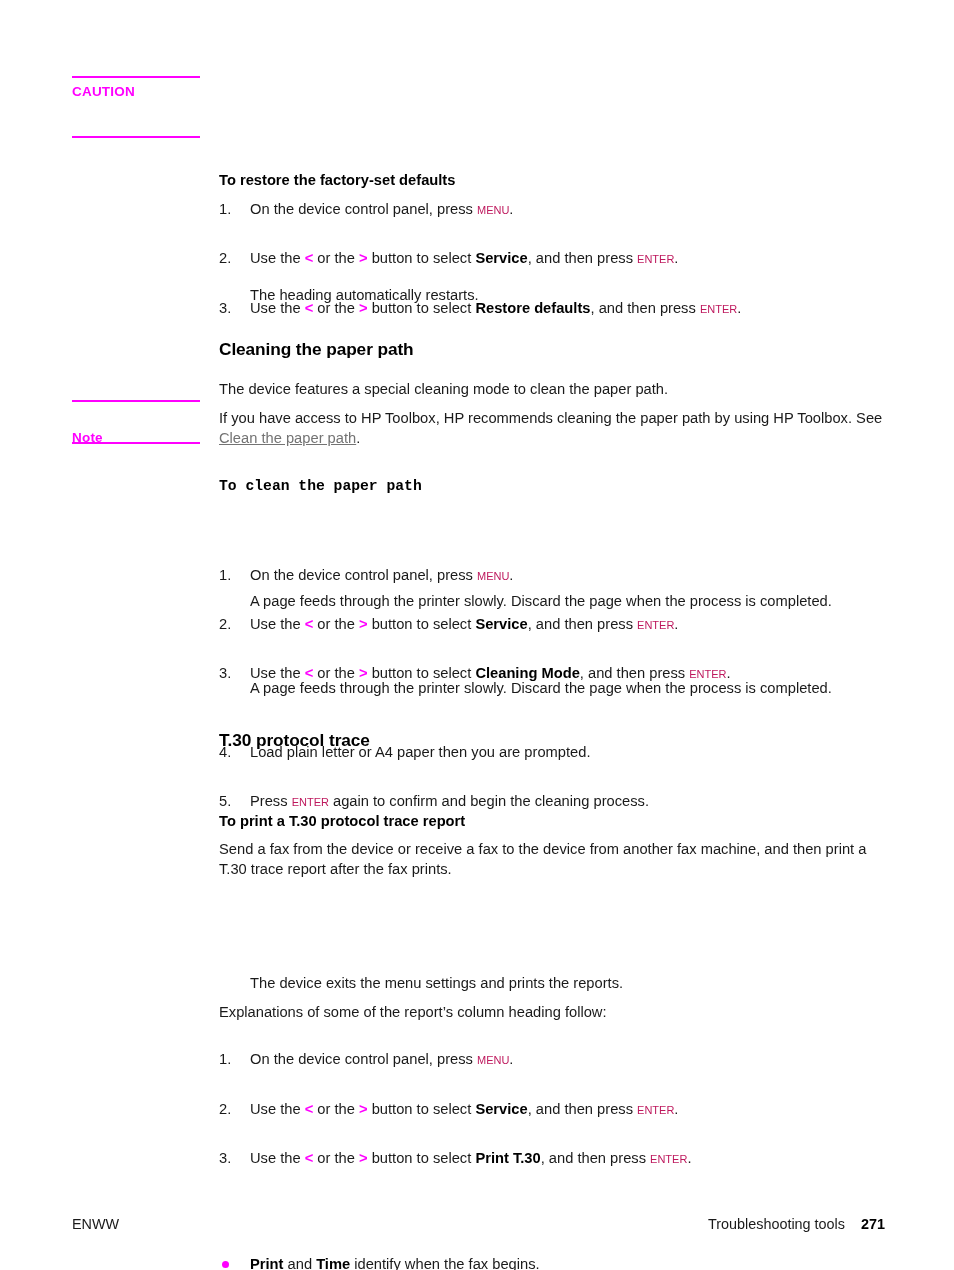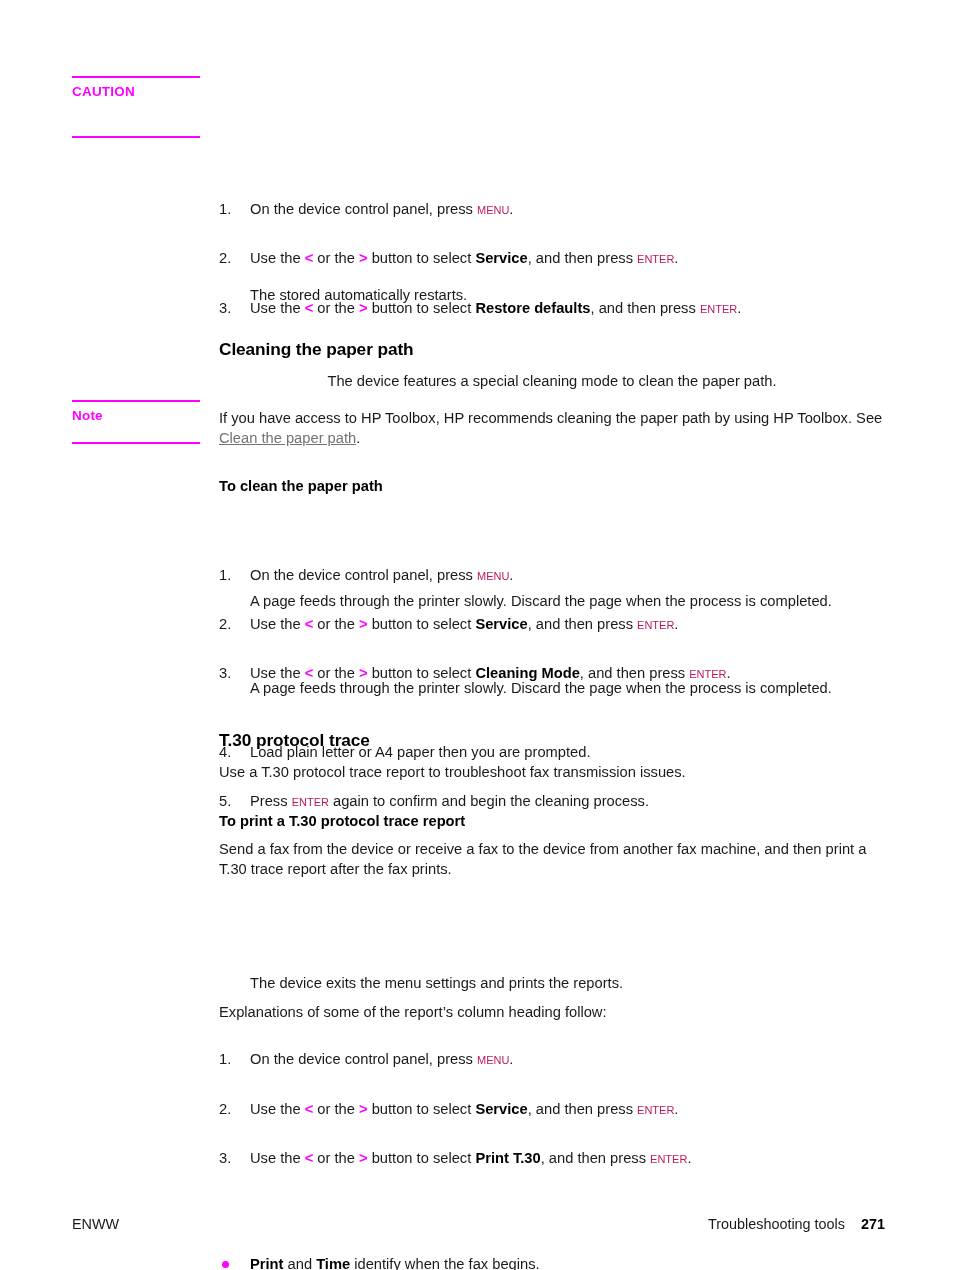--- a/index.html
+++ b/index.html
@@ -138,57 +138,58 @@
     <div class="rule"></div>
   </div>
   <div class="gutter-col" style="top:61px;">
     <div class="admon-label">CAUTION</div>
   </div>
   <div class="gutter-col" style="top:113px;">
     <div class="rule"></div>
   </div>
 
 
+  <div class="body-col h3" style="top:147px;">To restore the factory-set defaults</div>
 
   <div class="body-col li" style="top:176px;">
     <span class="li-num">1.</span>
     <span class="li-body"><span>On the device control panel, press </span><span class="key">Menu</span><span>.</span></span>
   </div>
 
   <div class="body-col li" style="top:205px;">
     <span class="li-num">2.</span>
     <span class="li-body"><span>Use the </span><span class="ang">&lt;</span><span> or the </span><span class="ang">&gt;</span><span> button to select </span><span class="b">Service</span><span>, and then press </span><span class="key">Enter</span><span>.</span></span>
   </div>
 
   <div class="body-col li" style="top:234px;">
     <span class="li-num">3.</span>
     <span class="li-body"><span>Use the </span><span class="ang">&lt;</span><span> or the </span><span class="ang">&gt;</span><span> button to select </span><span class="b">Restore defaults</span><span>, and then press </span><span class="key">Enter</span><span>.</span></span>
   </div>
 
   <div class="body-col" style="top:262px;">
-    <div class="li-cont para">The stored automatically restarts.</div>
+    <div class="li-cont para">The heading automatically restarts.</div>
   </div>
 
   <div class="body-col h2" style="top:315px;">Cleaning the paper path</div>
 
-  <div class="body-col para" style="top:348px;text-align:center;">The device features a special cleaning mode to clean the paper path.</div>
+  <div class="body-col para" style="top:356px;">The device features a special cleaning mode to clean the paper path.</div>
 
   <div class="gutter-col" style="top:377px;">
     <div class="rule"></div>
   </div>
-  <div class="gutter-col" style="top:385px;">
+  <div class="gutter-col" style="top:407px;">
     <div class="admon-label">Note</div>
   </div>
   <div class="gutter-col" style="top:419px;">
     <div class="rule"></div>
   </div>
 
   <div class="body-col para" style="top:385px;"><span>If you have access to HP Toolbox, HP recommends cleaning the paper path by using HP Toolbox. See </span><a class="link" href="#">Clean the paper path</a><span>.</span></div>
 
-  <div class="body-col h3" style="top:453px;">To clean the paper path</div>
+  <div class="body-col h3" style="top:453px;font-family:Liberation Mono, monospace;">To clean the paper path</div>
 
   <div class="body-col li" style="top:481px;">
     <span class="li-num">1.</span>
     <span class="li-body"><span>On the device control panel, press </span><span class="key">Menu</span><span>.</span></span>
   </div>
 
   <div class="body-col li" style="top:510px;">
     <span class="li-num">2.</span>
     <span class="li-body"><span>Use the </span><span class="ang">&lt;</span><span> or the </span><span class="ang">&gt;</span><span> button to select </span><span class="b">Service</span><span>, and then press </span><span class="key">Enter</span><span>.</span></span>
   </div>
@@ -211,21 +212,20 @@
     <span class="li-num">5.</span>
     <span class="li-body"><span>Press </span><span class="key">Enter</span><span> again to confirm and begin the cleaning process.</span></span>
   </div>
 
   <div class="body-col" style="top:655px;">
     <div class="li-cont para">A page feeds through the printer slowly. Discard the page when the process is completed.</div>
   </div>
 
   <div class="body-col h2" style="top:706px;">T.30 protocol trace</div>
 
-  <div class="body-col para" style="top:739px;">Use a T.30 protocol trace report to troubleshoot fax transmission issues.</div>
 
   <div class="body-col h3" style="top:788px;">To print a T.30 protocol trace report</div>
 
   <div class="body-col para" style="top:816px;">Send a fax from the device or receive a fax to the device from another fax machine, and then print a T.30 trace report after the fax prints.</div>
 
   <div class="body-col li" style="top:864px;">
     <span class="li-num">1.</span>
     <span class="li-body"><span>On the device control panel, press </span><span class="key">Menu</span><span>.</span></span>
   </div>
 

